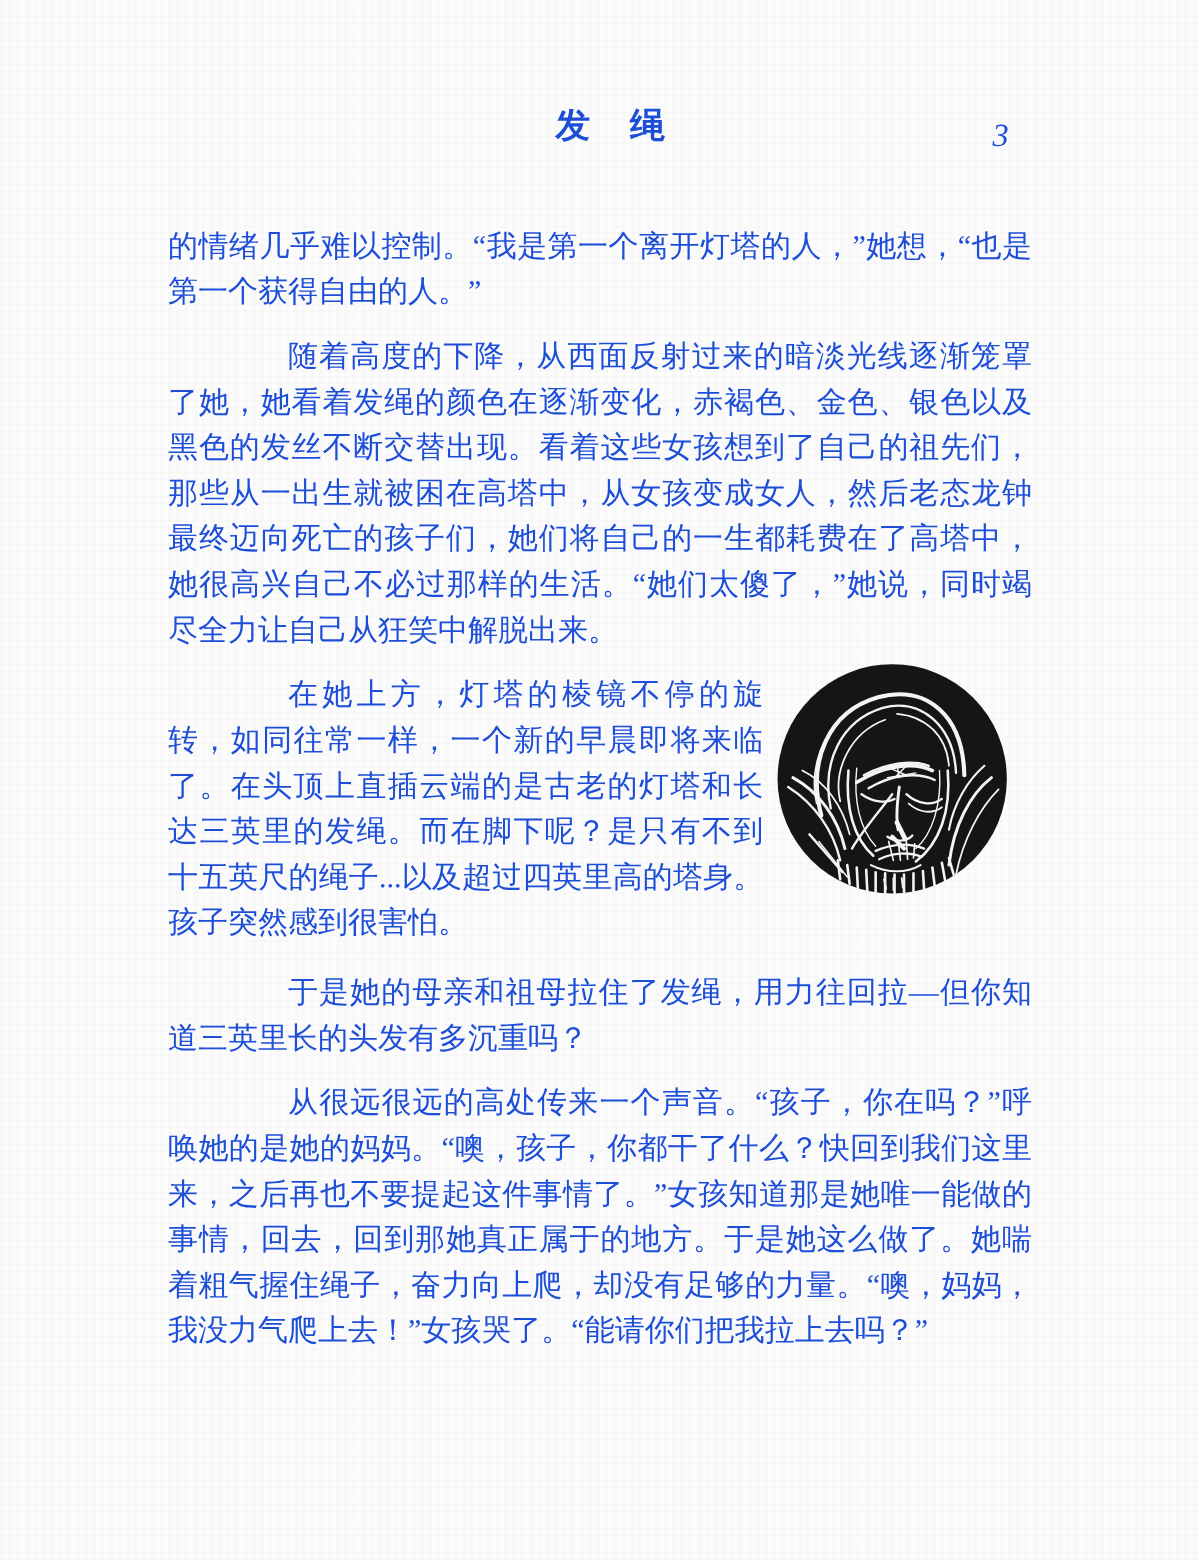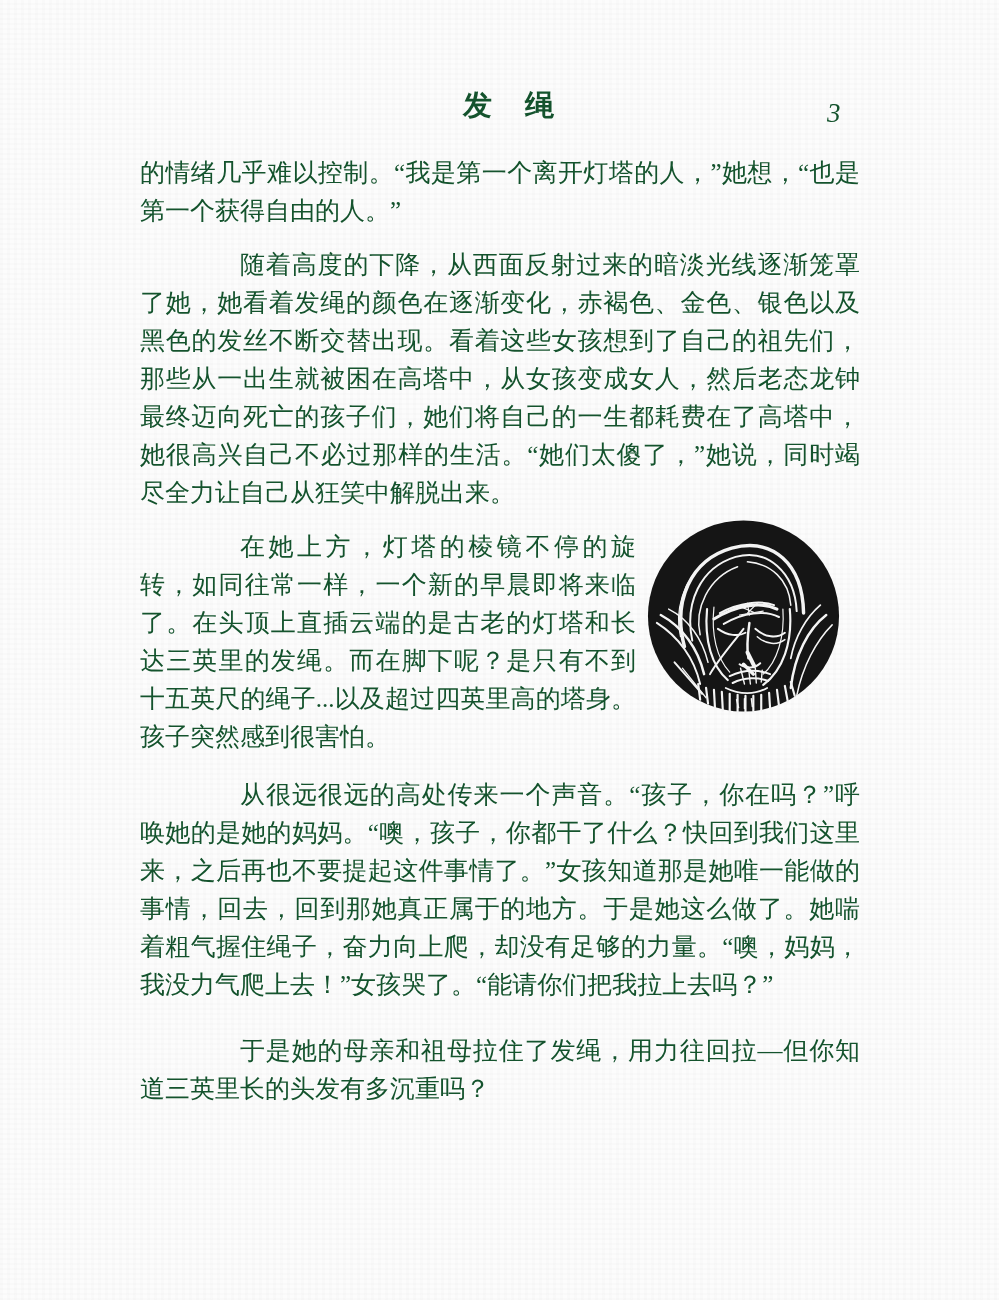--- a/index.html
+++ b/index.html
@@ -7,21 +7,21 @@
     padding: 0;
     background: #ffffff;
   }
   .sheet {
     position: relative;
     width: 999px;
     height: 1300px;
     background: #fcfcfc;
     overflow: hidden;
     font-family: "Liberation Serif", serif;
-    color: #14532d;
+    color: #1d4ed8;
   }
   
   .sheet::before {
     content: "";
     position: absolute;
     inset: 0;
     background:
       repeating-linear-gradient(0deg, rgba(0,0,0,0.012) 0 2px, rgba(0,0,0,0) 2px 5px),
       repeating-linear-gradient(90deg, rgba(0,0,0,0.010) 0 3px, rgba(0,0,0,0) 3px 7px);
     pointer-events: none;
@@ -42,21 +42,21 @@
     position: absolute;
     top: 99px;
     left: 827px;
     font-size: 27px;
     font-style: italic;
     line-height: 1.1;
   }
   .body-text {
     position: absolute;
     left: 140px;
-    top: 154px;
+    top: 187px;
     width: 720px;
     font-size: 25px;
     line-height: 38px;
     text-align: justify;
     text-justify: inter-ideograph;
   }
   p.para { margin: 0 0 6px 0; }
   p.para.indent { text-indent: 100px; margin-top: 16px; }
   .p3wrap { margin: 16px 0 20px 0; }
   .p3wrap p.para { margin: 0; }
@@ -143,18 +143,18 @@
             <path d="M82,172 C96,179 112,179 124,172" stroke-width="1.8"></path>
             <path d="M93,184 L95,192 M101,183 L101,193 M108,183 L109,191" stroke-width="1.5"></path>
 
             <path d="M54,168 L56,184 M62,172 L64,188 M70,174 L71,192 M78,176 L79,195 M86,178 L86,196 M94,179 L94,197 M102,180 L102,197 M110,180 L110,196 M118,179 L118,195 M126,177 L127,193 M134,174 L136,190 M142,170 L145,186 M148,166 L152,180" stroke-width="2.2"></path>
           </g>
         </svg>
       </div>
       <p class="para indent p3">在她上方，灯塔的棱镜不停的旋转，如同往常一样，一个新的早晨即将来临了。在头顶上直插云端的是古老的灯塔和长达三英里的发绳。而在脚下呢？是只有不到十五英尺的绳子...以及超过四英里高的塔身。孩子突然感到很害怕。</p>
     </div>
 
+    <p class="para indent p5">于是她的母亲和祖母拉住了发绳，用力往回拉—但你知道三英里长的头发有多沉重吗？</p>
+
     <p class="para indent p4">从很远很远的高处传来一个声音。“孩子，你在吗？”呼唤她的是她的妈妈。“噢，孩子，你都干了什么？快回到我们这里来，之后再也不要提起这件事情了。”女孩知道那是她唯一能做的事情，回去，回到那她真正属于的地方。于是她这么做了。她喘着粗气握住绳子，奋力向上爬，却没有足够的力量。“噢，妈妈，我没力气爬上去！”女孩哭了。“能请你们把我拉上去吗？”</p>
-
-    <p class="para indent p5">于是她的母亲和祖母拉住了发绳，用力往回拉—但你知道三英里长的头发有多沉重吗？</p>
 
   </main>
 </div>
 
 </body></html>

